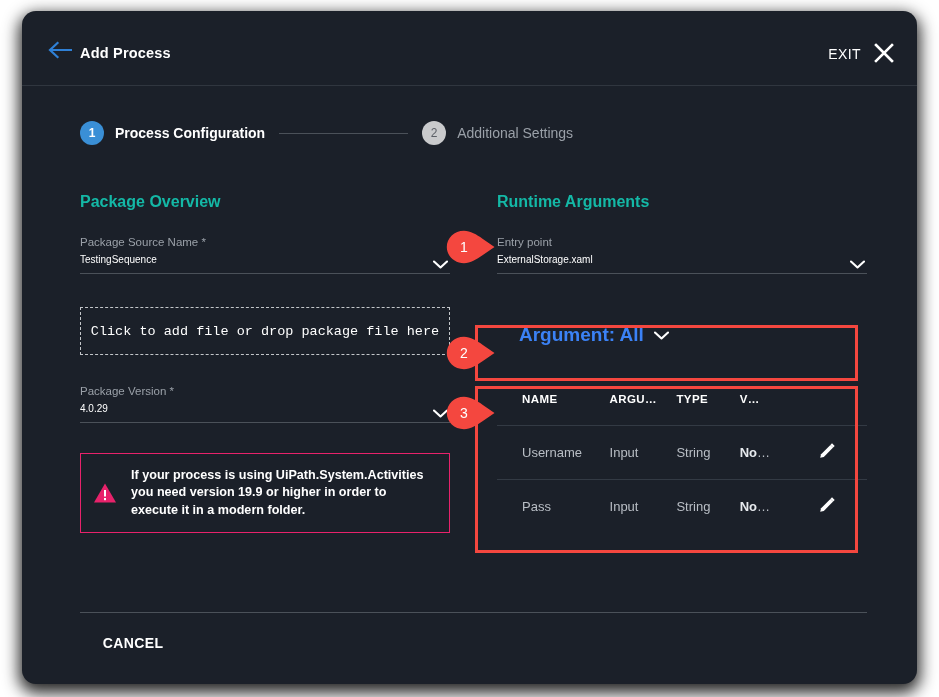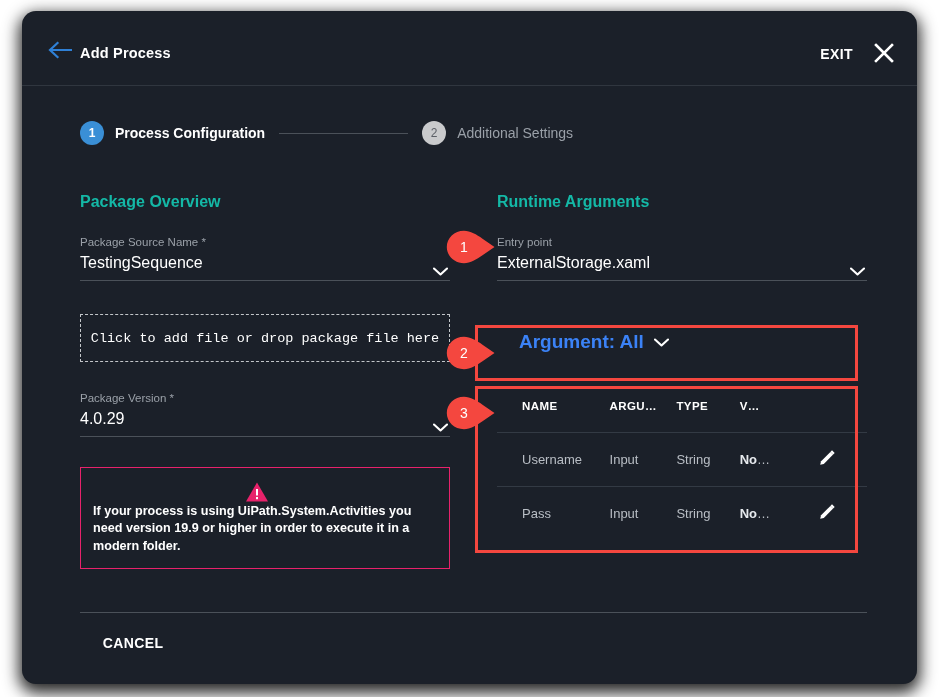--- a/index.html
+++ b/index.html
@@ -53,24 +53,24 @@
     position: absolute;
     left: 58px;
     top: 34px;
     font-size: 14.5px;
     font-weight: bold;
     color: #ffffff;
     letter-spacing: 0.2px;
   }
   .exit-label {
     position: absolute;
-    right: 64px;
+    right: 56px;
     top: 35px;
     font-size: 14px;
-    font-weight: bold;
+    font-weight: normal;
     color: #ffffff;
     letter-spacing: 0.4px;
     cursor: pointer;
   }
   .close-icon {
     position: absolute;
     right: 22px;
     top: 31px;
     width: 22px;
     height: 22px;
@@ -154,21 +154,21 @@
     color: #9aa0a8;
     margin-bottom: 6px;
   }
   .field-control {
     position: relative;
     border-bottom: 1px solid #4b5159;
     padding-bottom: 8px;
     cursor: pointer;
   }
   .field-value {
-    font-size: 16px;
+    font-size: 10px;
     color: #ffffff;
   }
   .chevron {
     position: absolute;
     right: 2px;
     bottom: 9px;
     width: 15px;
     height: 9px;
   }
 
@@ -189,21 +189,20 @@
 
   
   .warning-box {
     margin-top: 30px;
     border: 1px solid #e8226b;
     padding: 13px 14px 13px 12px;
     display: flex;
     align-items: center;
     box-sizing: border-box;
     min-height: 80px;
-    flex-direction: column;
   }
   .warn-icon {
     flex: none;
     width: 24px;
     height: 22px;
     margin-right: 14px;
   }
   .warning-text {
     font-size: 12.6px;
     line-height: 1.38;

